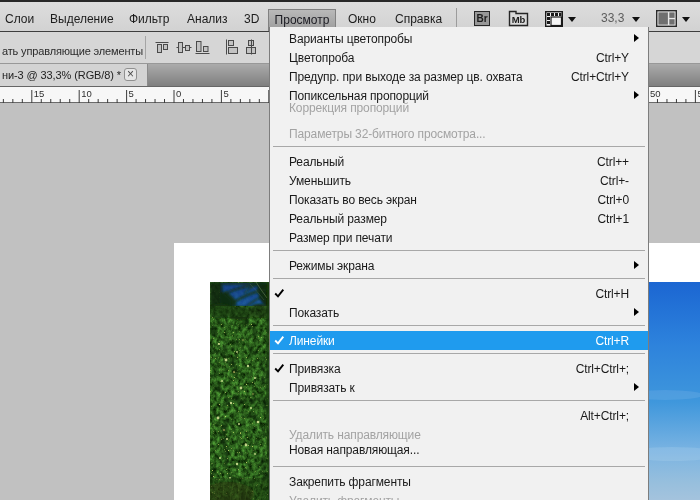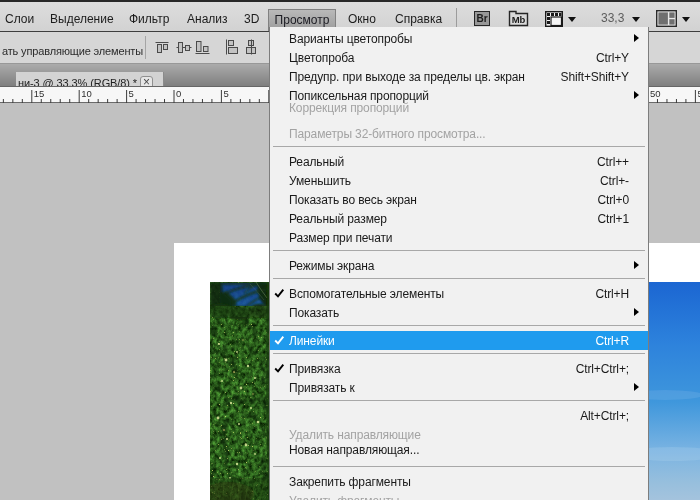--- a/index.html
+++ b/index.html
@@ -19,22 +19,22 @@
     border-right:4px solid transparent;border-top:5px solid #111;}
   #vsep1{left:456px;top:6px;width:1px;height:19px;background:#9c9c9c;}
   
   #optbar{left:0;top:31px;width:700px;height:33px;background:#d6d6d6;
     border-top:1px solid #3e3e3e;border-bottom:1px solid #989898;box-sizing:border-box;}
   #opttext{position:absolute;left:2px;top:13px;font-size:11px;letter-spacing:-0.15px;color:#2b2b2b;white-space:nowrap;}
   #optsep{position:absolute;left:145px;top:4px;width:1px;height:23px;background:#a5a5a5;}
   
   #tabbar{left:0;top:64px;width:700px;height:22px;
     background:linear-gradient(#ababab,#7f7f7f);}
-  #tab{position:absolute;left:16px;top:0;width:148px;height:22px;background:#d3d3d3;
-    border-right:1px solid #8b8b8b;box-sizing:border-box;margin-top:8px;}
+  #tab{position:absolute;left:0;top:0;width:148px;height:22px;background:#d3d3d3;
+    border-right:1px solid #8b8b8b;box-sizing:border-box;}
   #tabtext{position:absolute;left:2px;top:5px;font-size:11px;letter-spacing:-0.1px;color:#222;white-space:nowrap;}
   #tabx{position:absolute;left:124px;top:4px;width:13px;height:13px;background:#e6e6e6;
     border:1px solid #909090;border-radius:3px;box-sizing:border-box;
     font-size:12px;line-height:10px;text-align:center;color:#4a4a4a;}
   
   #ruler{left:0;top:86px;width:700px;height:17px;background:#f7f7f7;
     border-top:1px solid #666;border-bottom:1px solid #6a6a6a;box-sizing:border-box;}
   
   #page{left:174px;top:243px;width:526px;height:257px;background:#fff;}
   #photo{left:210px;top:282px;width:490px;height:218px;}
@@ -353,22 +353,22 @@
 <div id="menuitems">
     <div class="mi" style="top:28.5px">
       <span class="lb">Варианты цветопробы</span>
       <div class="arr"></div>
     </div>
     <div class="mi" style="top:47.5px">
       <span class="lb">Цветопроба</span>
       <span class="sc">Ctrl+Y</span>
     </div>
     <div class="mi" style="top:66.5px">
-      <span class="lb">Предупр. при выходе за пределы цв. экран</span>
-      <span class="sc">Shift+Shift+Y</span>
+      <span class="lb">Предупр. при выходе за размер цв. охвата</span>
+      <span class="sc">Ctrl+Ctrl+Y</span>
     </div>
     <div class="mi" style="top:85.5px">
       <span class="lb">Попиксельная пропорций</span>
       <div class="arr"></div>
     </div>
     <div class="mi dis" style="top:98px">
       <span class="lb">Коррекция пропорций</span>
     </div>
     <div class="mi dis" style="top:123.5px">
       <span class="lb">Параметры 32-битного просмотра...</span>
@@ -393,21 +393,20 @@
       <span class="lb">Размер при печати</span>
     </div>
     <div class="mi" style="top:255.5px">
       <span class="lb">Режимы экрана</span>
       <div class="arr"></div>
     </div>
     <div class="mi" style="top:283.5px">
       <svg class="chk" width="11" height="11">
         <path d="M1.2 5.5 L4 8.3 L9.3 1.6" fill="none" stroke="#000" stroke-width="1.9"></path>
       </svg>
-      <span class="lb">Вспомогательные элементы</span>
       <span class="sc">Ctrl+H</span>
     </div>
     <div class="mi" style="top:302.5px">
       <span class="lb">Показать</span>
       <div class="arr"></div>
     </div>
     <div class="mi sel" style="top:330.5px">
       <svg class="chk" width="11" height="11">
         <path d="M1.2 5.5 L4 8.3 L9.3 1.6" fill="none" stroke="#fff" stroke-width="1.9"></path>
       </svg>

